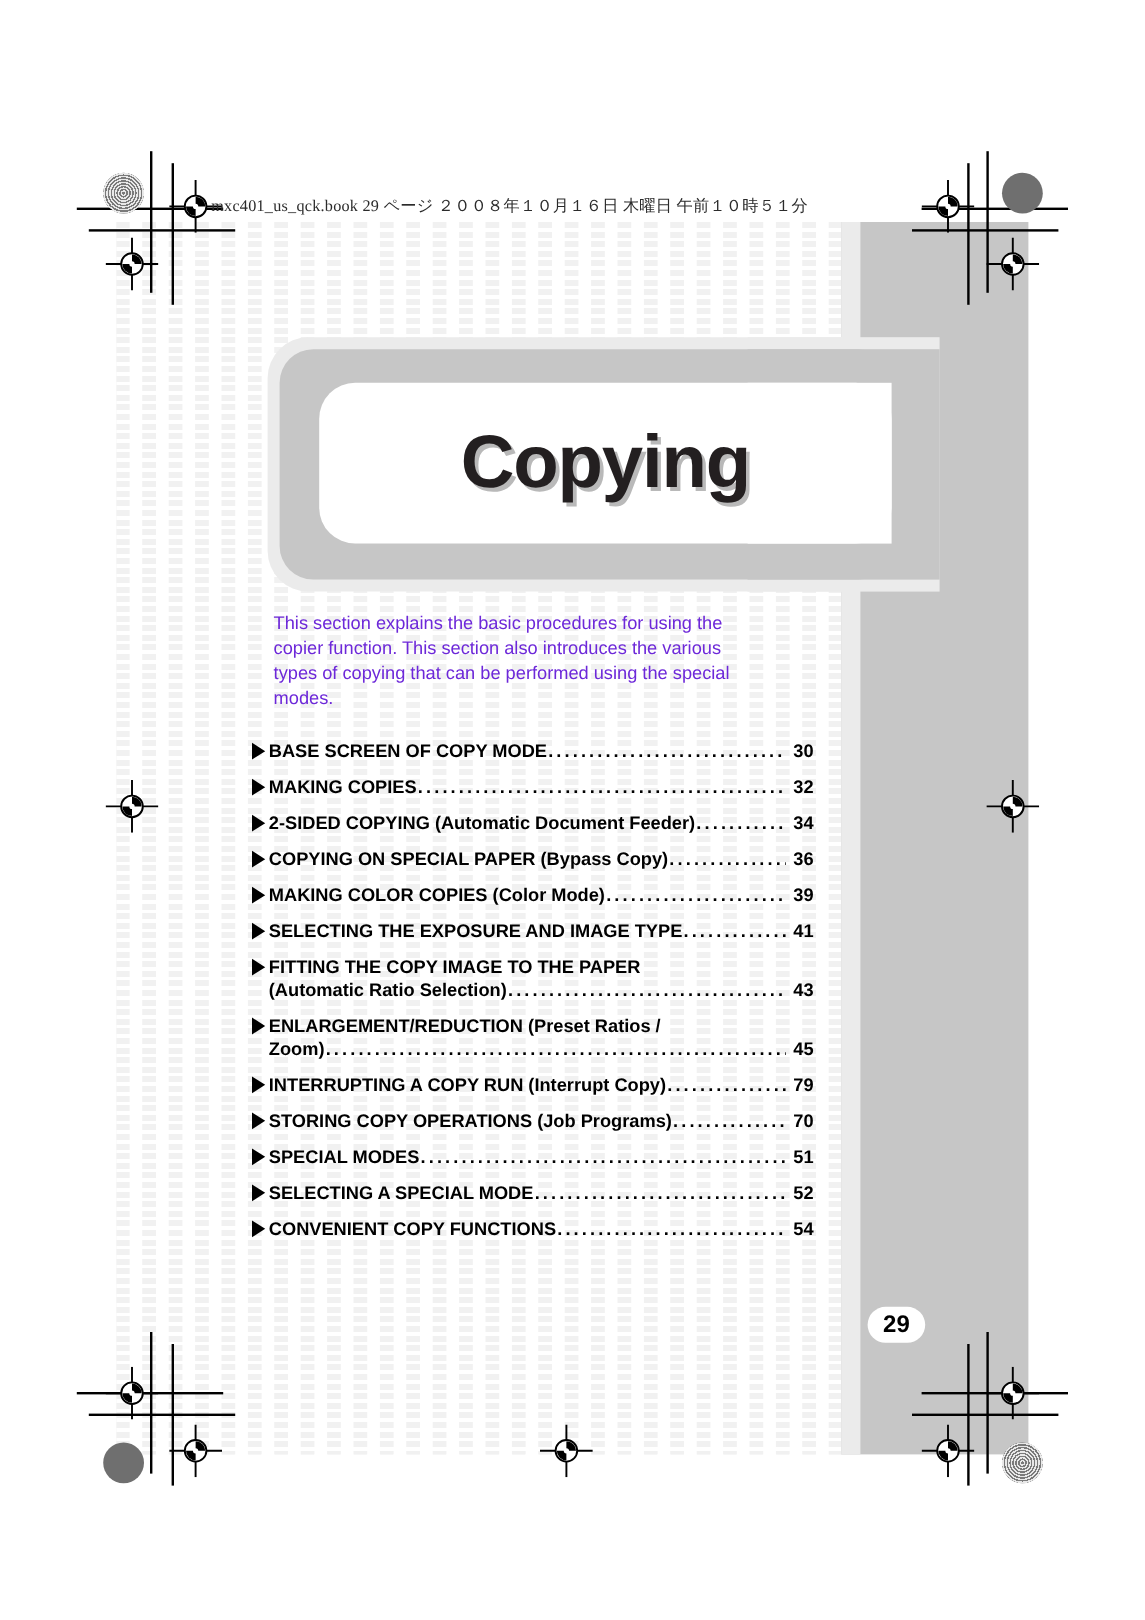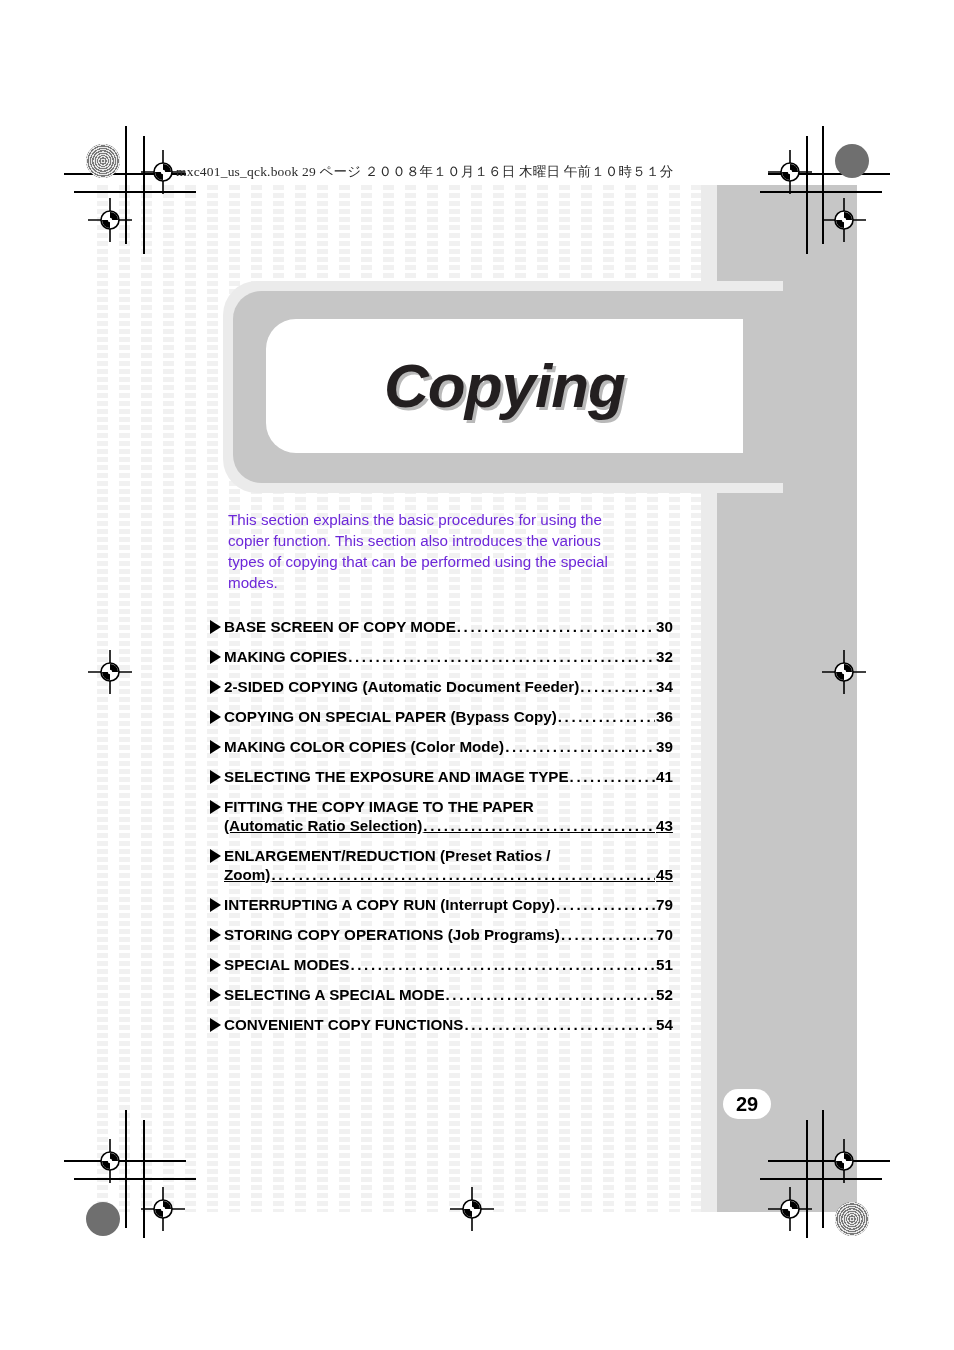--- a/index.html
+++ b/index.html
@@ -114,21 +114,20 @@
   }
   .banner-inner {
     position: absolute;
     left: 43px; top: 38px;
     width: 477px; height: 134px;
     background: #ffffff;
     border-radius: 30px;
     display: flex;
     align-items: center;
     justify-content: center;
-    font-style: italic;
   }
   
   .banner-bleed-outer {
     position: absolute;
     left: 400px; top: 0;
     width: 160px; height: 212px;
     background: #ebebeb;
   }
   .banner-bleed-mid {
     position: absolute;
@@ -204,30 +203,29 @@
     flex: 1 1 auto;
     overflow: hidden;
     white-space: nowrap;
     color: #000000;
     letter-spacing: 2.6px;
     margin: 0 1px 0 1px;
     font-weight: bold;
   }
   .toc-page {
     flex: 0 0 auto;
-    text-align: left;
+    text-align: right;
     min-width: 22px;
   }
   .toc-secondline {
     display: flex;
     align-items: baseline;
     width: 100%;
     padding-left: 14px;
     box-sizing: border-box;
-    text-decoration: underline;
   }
 
   
   #page-number-pill {
     position: absolute;
     left: 723px;
     top: 1089px;
     width: 48px;
     height: 30px;
     background: #ffffff;

